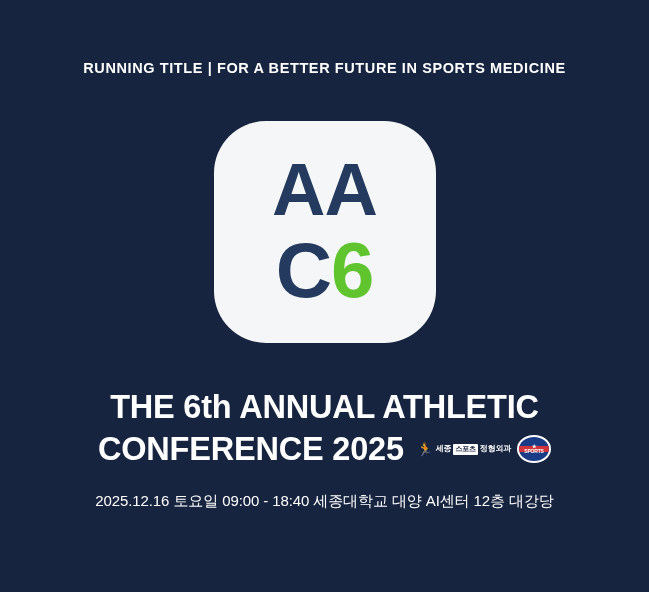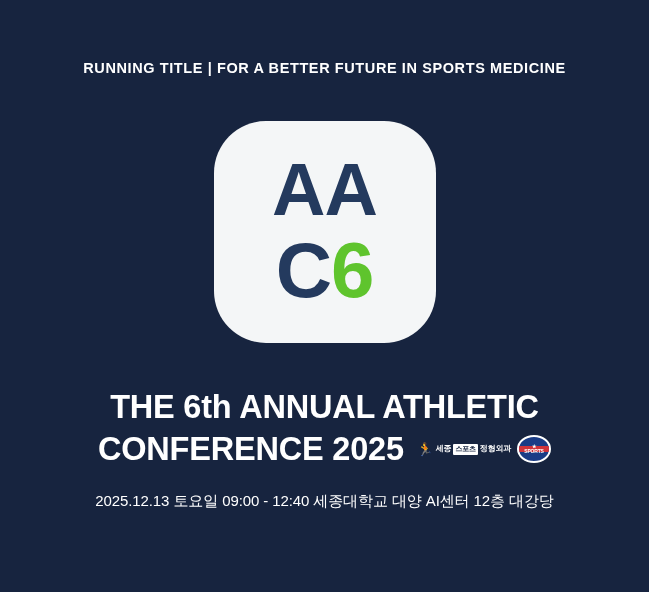--- a/index.html
+++ b/index.html
@@ -183,15 +183,15 @@
         </span>
         <span class="sponsor-b">
           <span class="band"></span>
           <span class="txt">★</span>
           <span class="txt">SPORTS</span>
         </span>
       </span>
     </div>
   </div>
 
-  <div class="subinfo">2025.12.13 토요일  09:00 - 12:40  세종대학교 대양 AI센터 12층 대강당</div>
+  <div class="subinfo">2025.12.16 토요일  09:00 - 18:40  세종대학교 대양 AI센터 12층 대강당</div>
 
 </div>
 
 </body></html>

